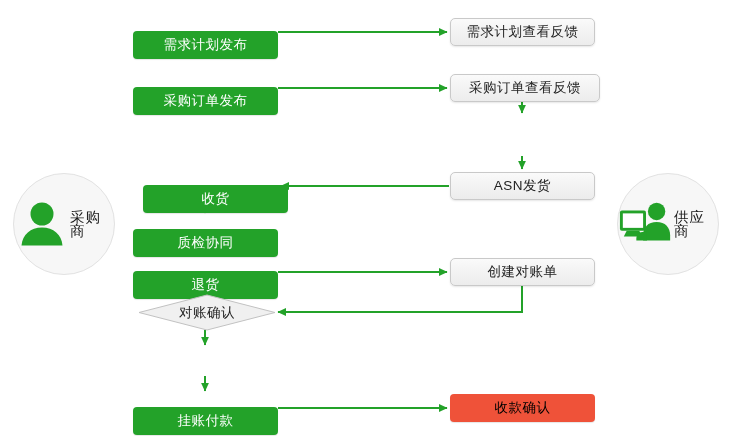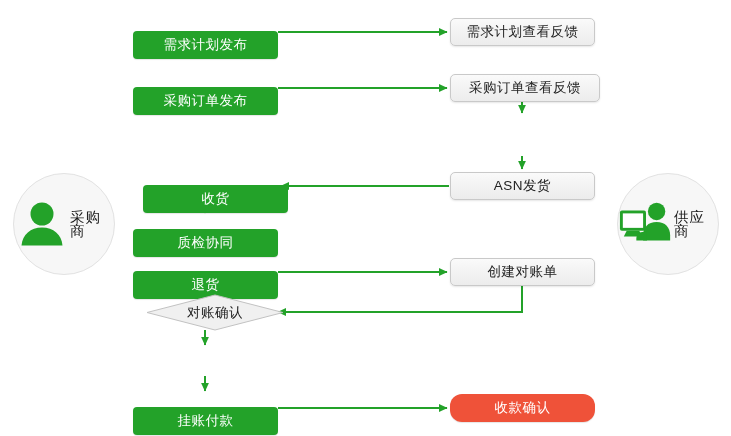--- a/index.html
+++ b/index.html
@@ -55,22 +55,22 @@
     background: linear-gradient(to bottom, #fafafa 0%, #f2f2f2 55%, #ececec 100%);
     color: #222222;
     border: 1px solid #c9c9c9;
     border-radius: 5px;
     box-shadow: 0 1px 2px rgba(0,0,0,0.10);
   }
 
   
   .node.red {
     background: #ef5239;
-    color: #ffffff;
-    border-radius: 12px;
+    color: #000000;
+    border-radius: 4px;
     box-shadow: 0 1px 1px rgba(0,0,0,0.10);
   }
 
   
   .diamond {
     position: absolute;
     z-index: 3;
   }
   .diamond svg {
     display: block;
@@ -201,21 +201,21 @@
   </div>
 
   <div class="node green" style="left:133px; top:216px; width:145px; height:28px;">
     <span>质检协同</span>
   </div>
 
   <div class="node green" style="left:133px; top:258px; width:145px; height:28px;">
     <span>退货</span>
   </div>
 
-  <div class="diamond grey-d" style="left:146px; top:294px; width:138px; height:37px;">
+  <div class="diamond grey-d" style="left:138px; top:294px; width:138px; height:37px;">
     <svg viewBox="0 0 138 37" width="138" height="37" aria-hidden="true">
       <polygon points="69,1 137,18.5 69,36 1,18.5" fill="#f0f0f0" stroke="#c2c2c2" stroke-width="1"></polygon>
     </svg>
     <span class="dlabel">对账确认</span>
   </div>
 
 
   <div class="node green" style="left:133px; top:394px; width:145px; height:28px;">
     <span>挂账付款</span>
   </div>

